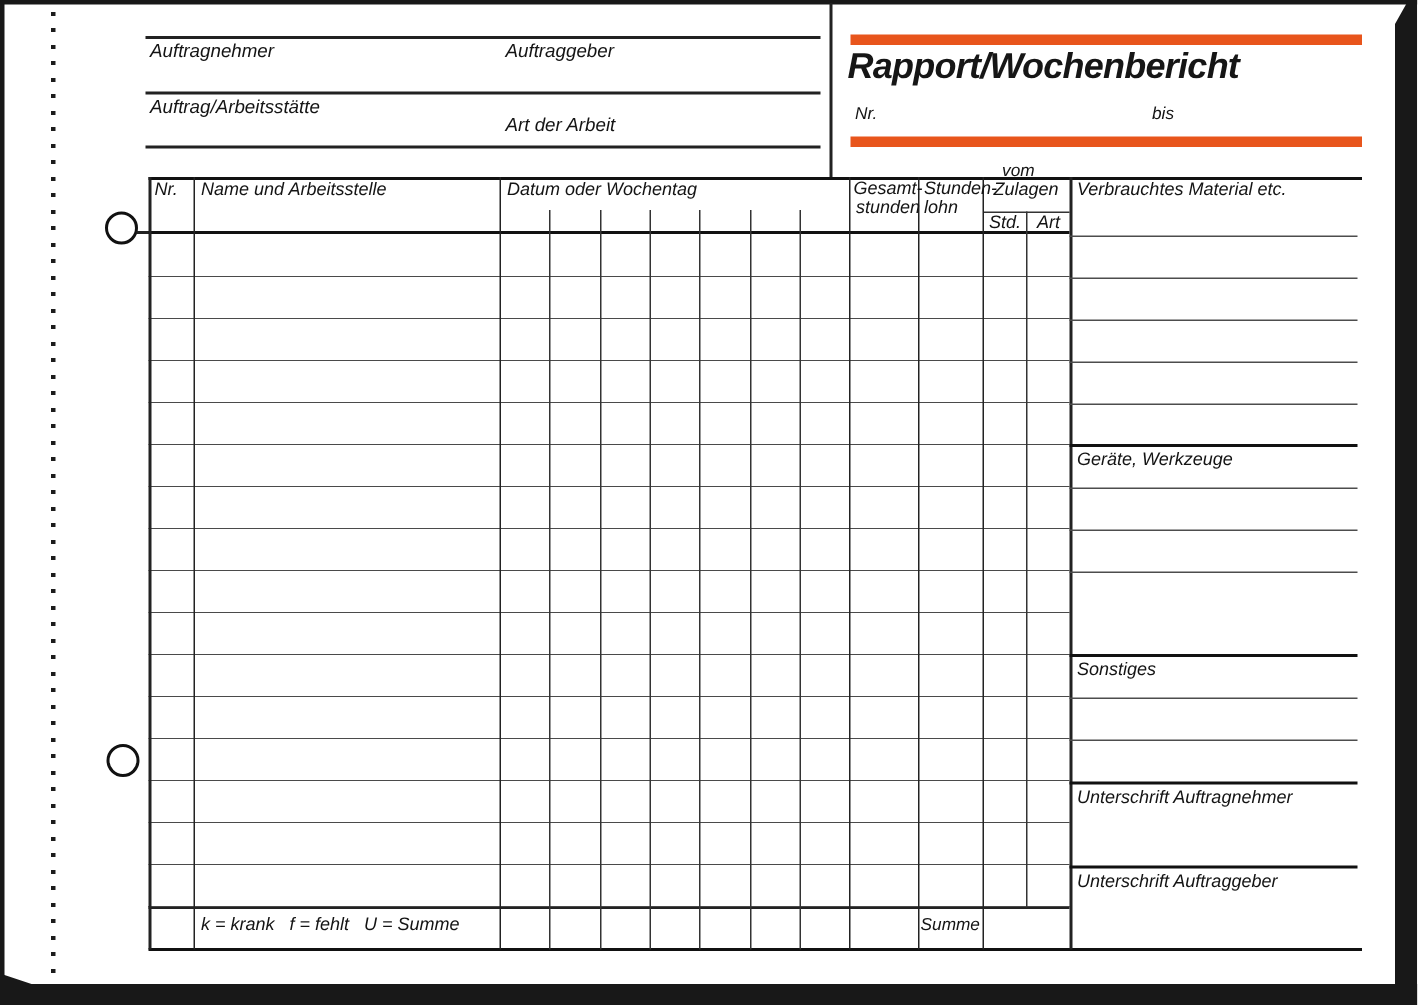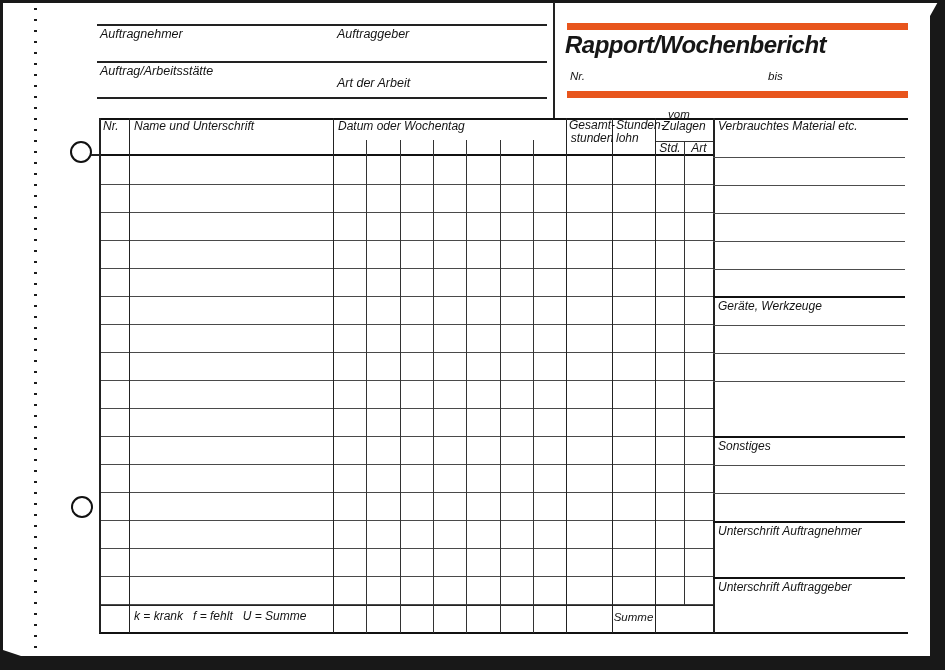--- a/index.html
+++ b/index.html
@@ -73,21 +73,21 @@
   <div class="vline" style="left:466px;top:140px;width:1.2px;height:493px;background:#333;"></div>
   <div class="vline" style="left:500px;top:140px;width:1.2px;height:493px;background:#333;"></div>
   <div class="vline" style="left:533px;top:140px;width:1.2px;height:493px;background:#333;"></div>
   <div class="vline" style="left:566px;top:118px;width:1.3px;height:515px;"></div>
   <div class="vline" style="left:612px;top:118px;width:1.3px;height:515px;"></div>
   <div class="vline" style="left:655px;top:118px;width:1.3px;height:515px;"></div>
   <div class="vline" style="left:684px;top:141px;width:1.2px;height:464px;background:#333;"></div>
   <div class="vline" style="left:713px;top:118px;width:1.5px;height:515px;"></div>
 
   <div class="lbl" style="left:103px;top:120px;">Nr.</div>
-  <div class="lbl" style="left:134px;top:120px;">Name und Unterschrift</div>
+  <div class="lbl" style="left:134px;top:120px;">Name und Arbeitsstelle</div>
   <div class="lbl" style="left:338px;top:120px;">Datum oder Wochentag</div>
   <div class="lbl th2" style="left:569px;top:119px;text-align:center;">Gesamt-
 stunden</div>
   <div class="lbl th2" style="left:616px;top:119px;">Stunden-
 lohn</div>
   <div class="lbl ctr" style="left:656px;top:120px;width:56px;">Zulagen</div>
   <div class="lbl ctr" style="left:656px;top:142px;width:28px;">Std.</div>
   <div class="lbl ctr" style="left:685px;top:142px;width:28px;">Art</div>
   <div class="lbl" style="left:718px;top:120px;font-style:italic;">Verbrauchtes Material etc.</div>
 

